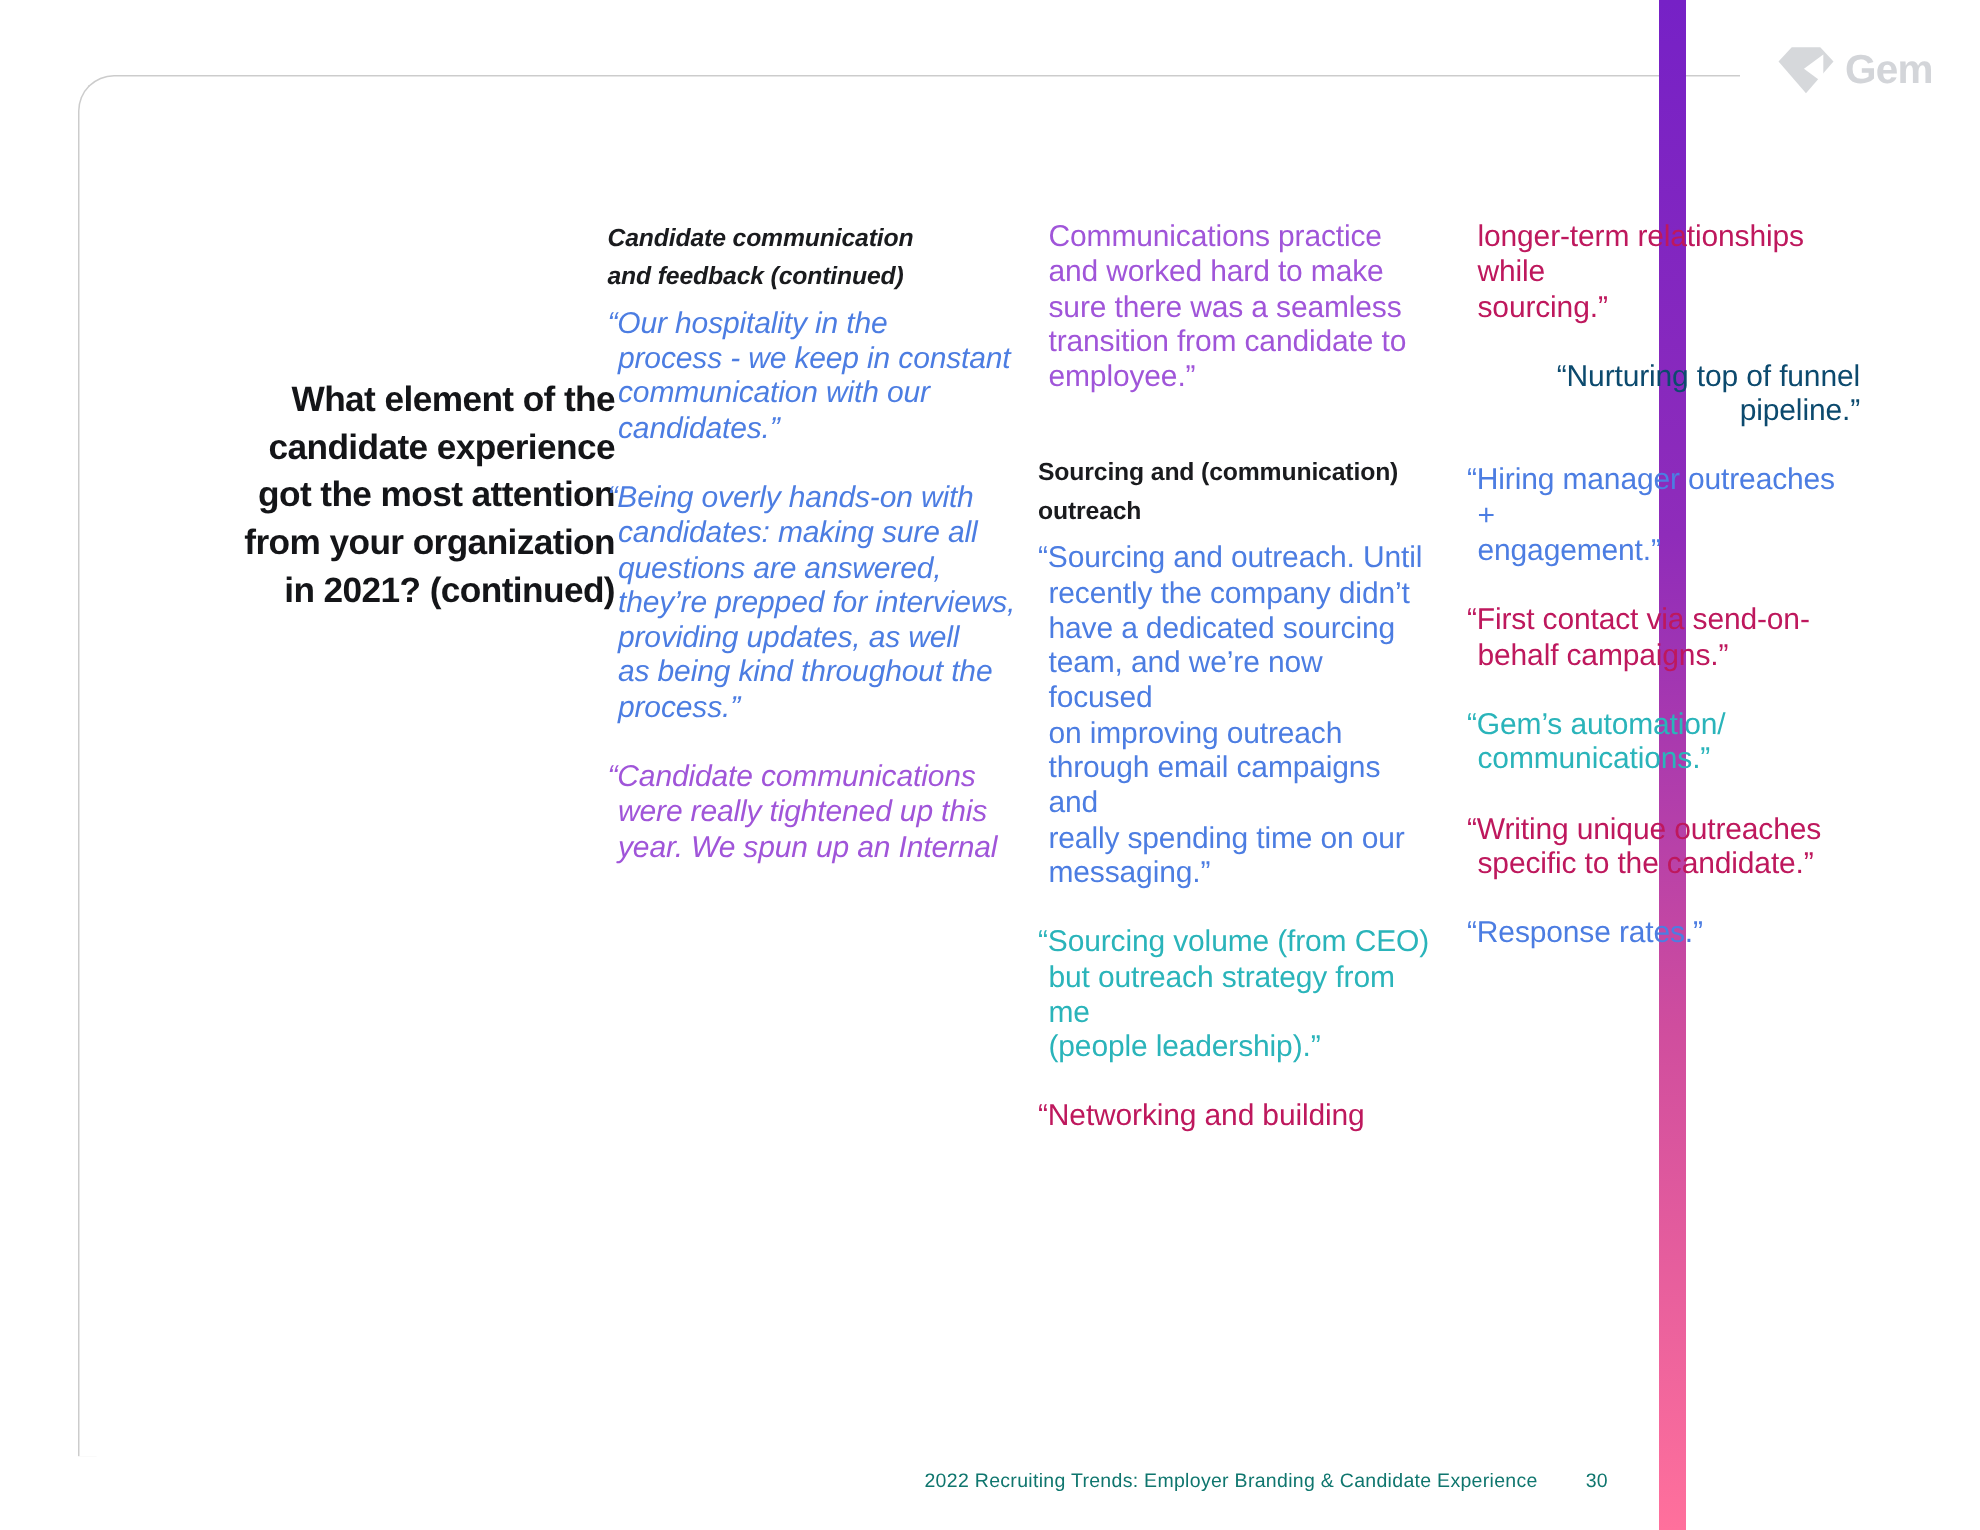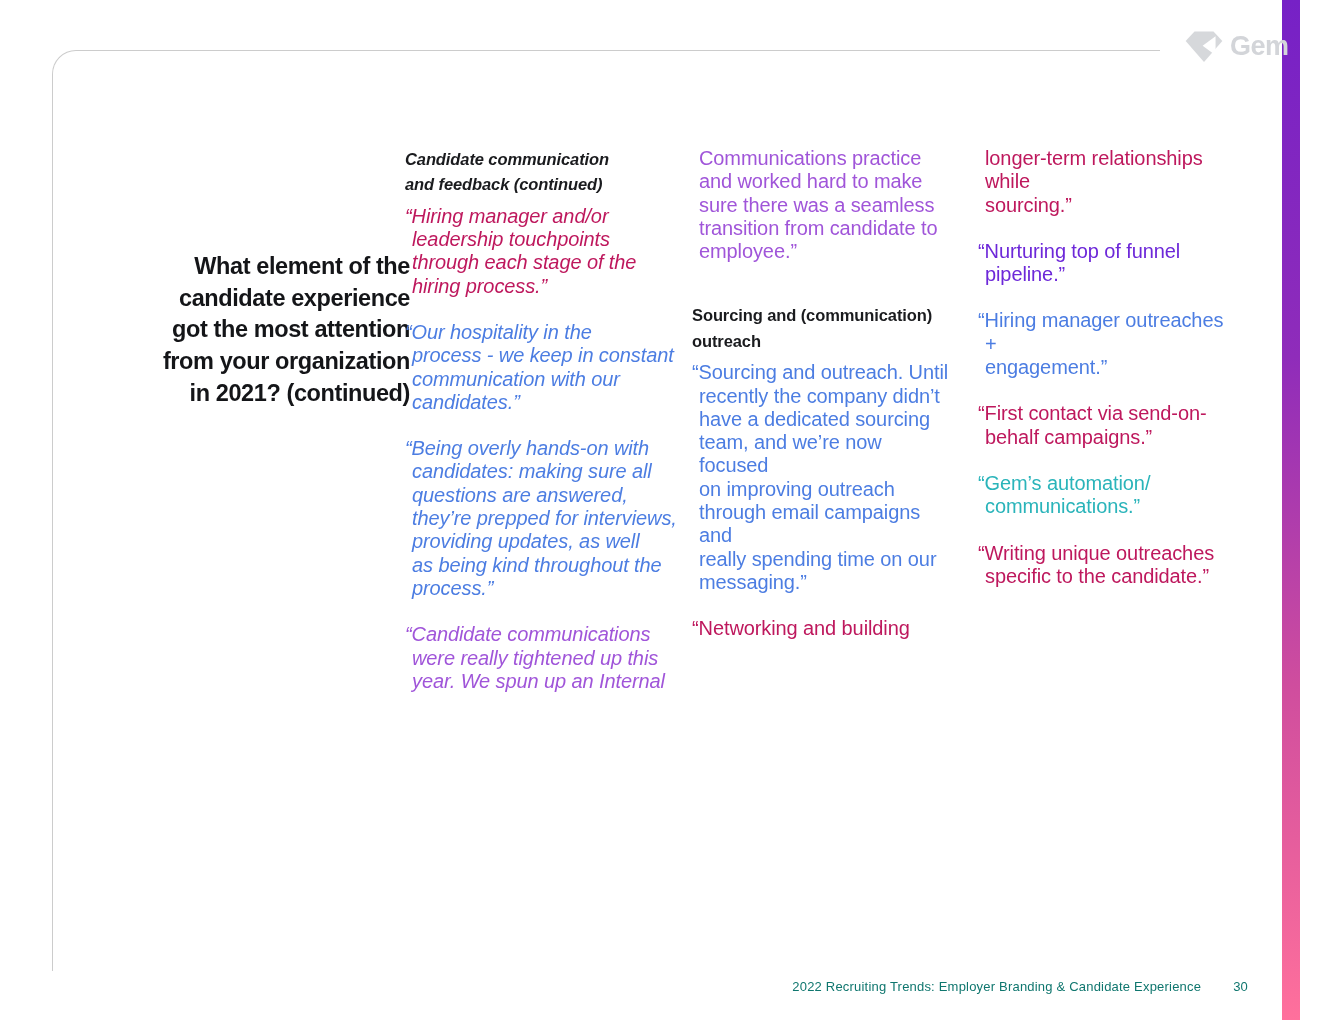--- a/index.html
+++ b/index.html
@@ -3,21 +3,21 @@
 <meta charset="utf-8">
 <style>
   * { margin: 0; padding: 0; box-sizing: border-box; }
   html, body {
     width: 1320px; height: 1020px;
     background: #ffffff;
     overflow: hidden;
     font-family: "Liberation Sans", sans-serif;
     position: relative;
   }
-  .stage { position: absolute; inset: 0; width: 1300px; height: 1020px; }
+  .stage { position: absolute; inset: 0; width: 1124px; height: 1020px; }
 
   
   .card-outline {
     position: absolute;
     left: 52px; top: 50px;
     width: 1108px; height: 921px;
     border-top: 1px solid #cccccc;
     border-left: 1px solid #cccccc;
     border-top-left-radius: 24px;
   }
@@ -84,21 +84,21 @@
     padding-left: 7px;
     text-indent: -7px;
     margin-bottom: 23px;
   }
   .quote.cont { text-indent: 0; }          
   .quote.section-end { margin-bottom: 40px; } 
 
   .q-gray   { color: #be185d; }
   .q-blue   { color: #4c7de2; }
   .q-purple { color: #a055d9; }
-  .q-purple2{ color: #6d28d9; }
+  .q-purple2{ color: #0c4a6e; text-align: right; }
   .q-teal   { color: #2ab4ba; }
 
   
   .footer {
     position: absolute;
     top: 979px; right: 52px;
     display: flex; align-items: baseline; gap: 32px;
     font-size: 13px;
     color: #0f766e;
     letter-spacing: 0.2px;
@@ -125,24 +125,20 @@
 
   <h1 class="main-title">What element of the
 candidate experience
 got the most attention
 from your organization
 in 2021? (continued)</h1>
 
   <div class="col col-1">
     <h2 class="section-heading">Candidate communication
 and feedback (continued)</h2>
-    <p class="quote q-gray">“Hiring manager and/or
-leadership touchpoints
-through each stage of the
-hiring process.”</p>
     <p class="quote q-blue">“Our hospitality in the
 process - we keep in constant
 communication with our
 candidates.”</p>
     <p class="quote q-blue">“Being overly hands-on with
 candidates: making sure all
 questions are answered,
 they’re prepped for interviews,
 providing updates, as well
 as being kind throughout the
@@ -161,36 +157,40 @@
     <h2 class="section-heading heading-gap-top">Sourcing and (communication)
 outreach</h2>
     <p class="quote q-blue">“Sourcing and outreach. Until
 recently the company didn’t
 have a dedicated sourcing
 team, and we’re now focused
 on improving outreach
 through email campaigns and
 really spending time on our
 messaging.”</p>
+    <p class="quote q-teal">“Sourcing volume (from CEO)
+but outreach strategy from me
+(people leadership).”</p>
     <p class="quote q-gray">“Networking and building</p>
   </div>
 
   <div class="col col-3">
     <p class="quote cont q-gray">longer-term relationships while
 sourcing.”</p>
     <p class="quote q-purple2">“Nurturing top of funnel
 pipeline.”</p>
     <p class="quote q-blue">“Hiring manager outreaches +
 engagement.”</p>
     <p class="quote q-gray">“First contact via send-on-
 behalf campaigns.”</p>
     <p class="quote q-teal">“Gem’s automation/
 communications.”</p>
     <p class="quote q-gray">“Writing unique outreaches
 specific to the candidate.”</p>
+    <p class="quote q-blue">“Response rates.”</p>
   </div>
 
   <div class="footer">
     <span>2022 Recruiting Trends: Employer Branding &amp; Candidate Experience</span>
     <span>30</span>
   </div>
 
 </div>
 
 </body></html>

